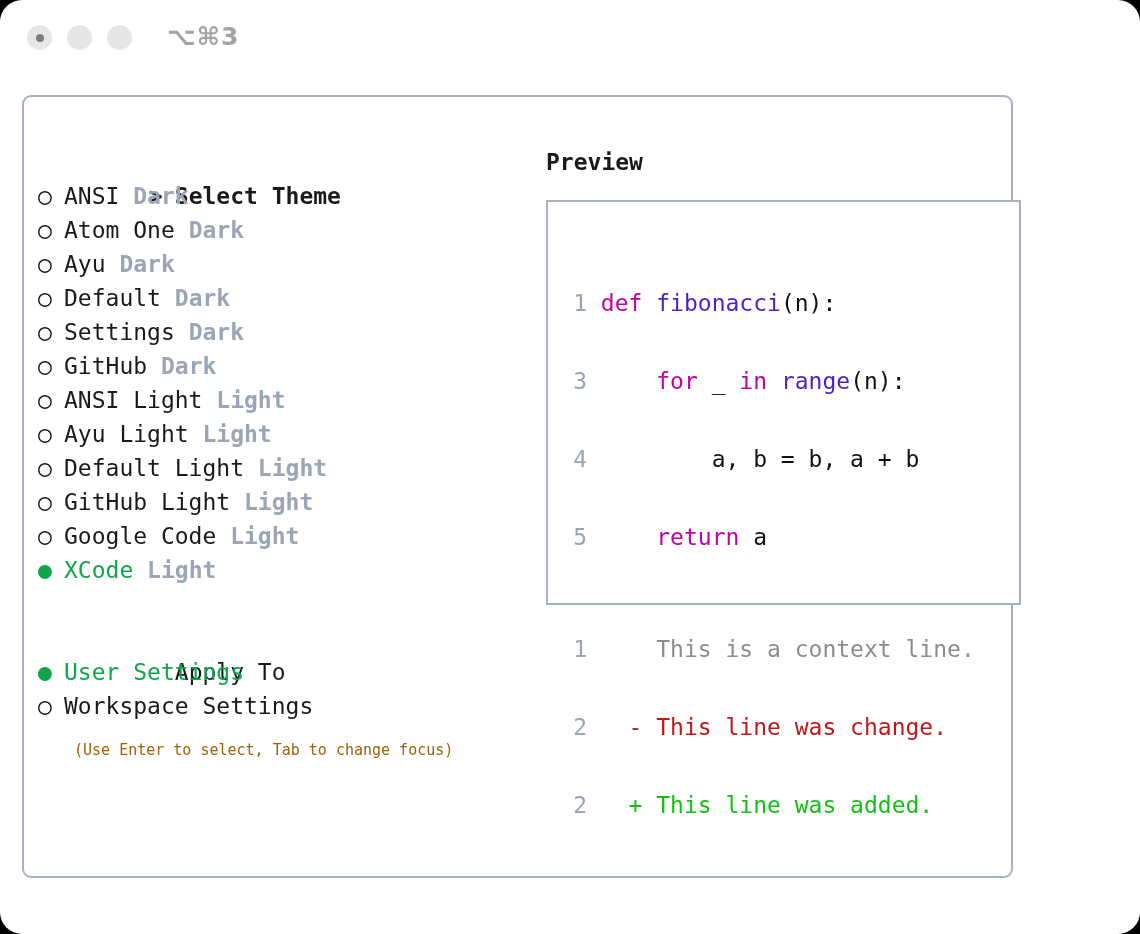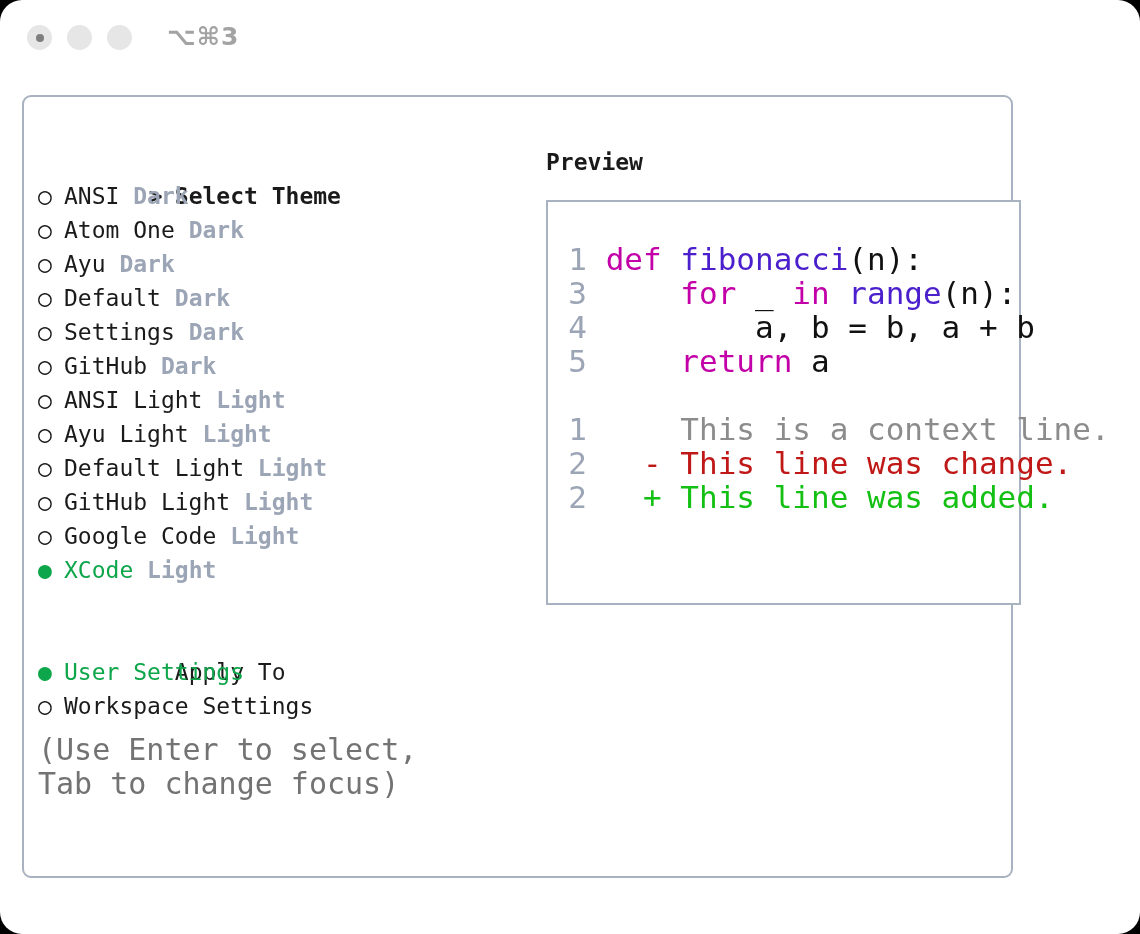--- a/index.html
+++ b/index.html
@@ -108,25 +108,26 @@
     color: #9ba5b5;
     font-weight: bold;
   }
   .row.selected .label,
   .row.selected .bullet {
     color: #0ea64a;
   }
   .spacer-sm { height: 34px; }
   .hint {
     margin-top: 10px;
-    font-size: 30px;
-    line-height: 34px;
-    color: #737373;
+    font-size: 15px;
+    line-height: 34px;
+    color: #a16207;
     width: 410px;
     white-space: normal;
+    margin-left: 36px;
   }
 
   
   .right-col {
     position: absolute;
     left: 478px;
     top: 48px;
     width: 495px;
     padding-left: 44px;
   }
@@ -145,23 +146,24 @@
     background: #ffffff;
     position: relative;
   }
   .code-area {
     position: absolute;
     left: 15px;
     top: 40px;
     right: 8px;
   }
   .code-line {
-    font-size: 31px;
+    font-size: 23px;
     line-height: 34px;
     white-space: pre;
+    margin-top: 44px;
   }
   .lineno {
     display: inline-block;
     width: 24px;
     text-align: right;
     color: #9ba5b5;
   }
   .gap { height: 34px; }
   .kw   { color: #c300a8; }
   .fn   { color: #4b1fcc; }

